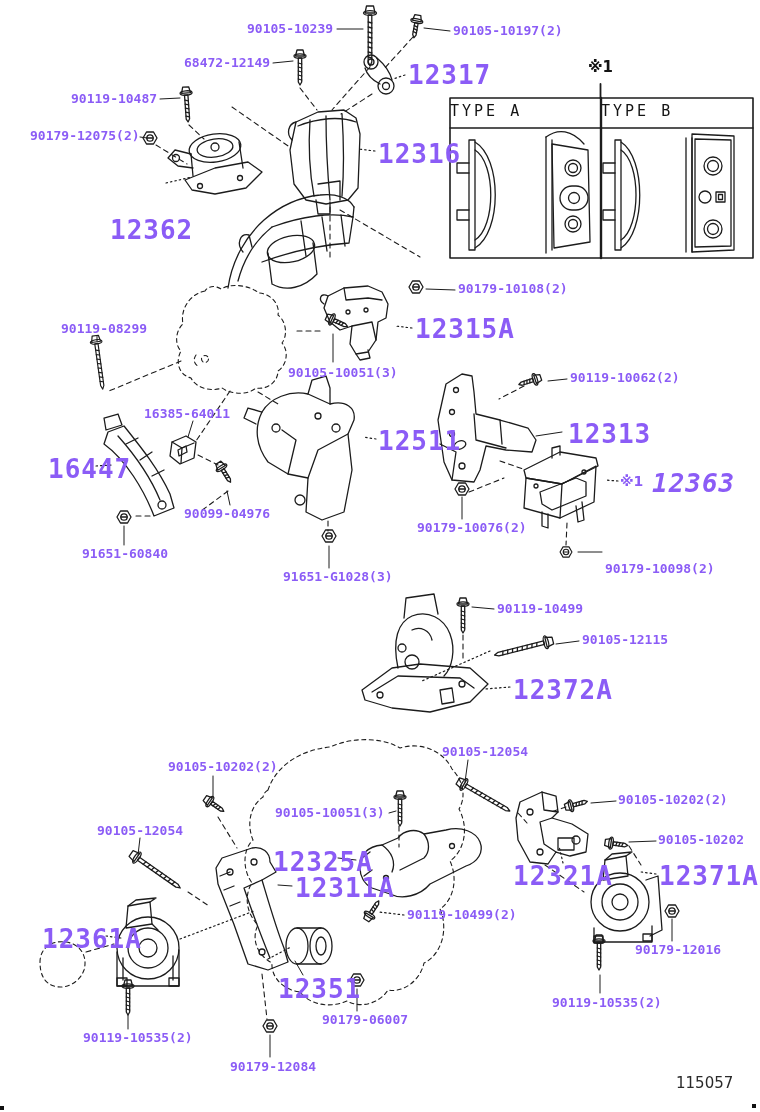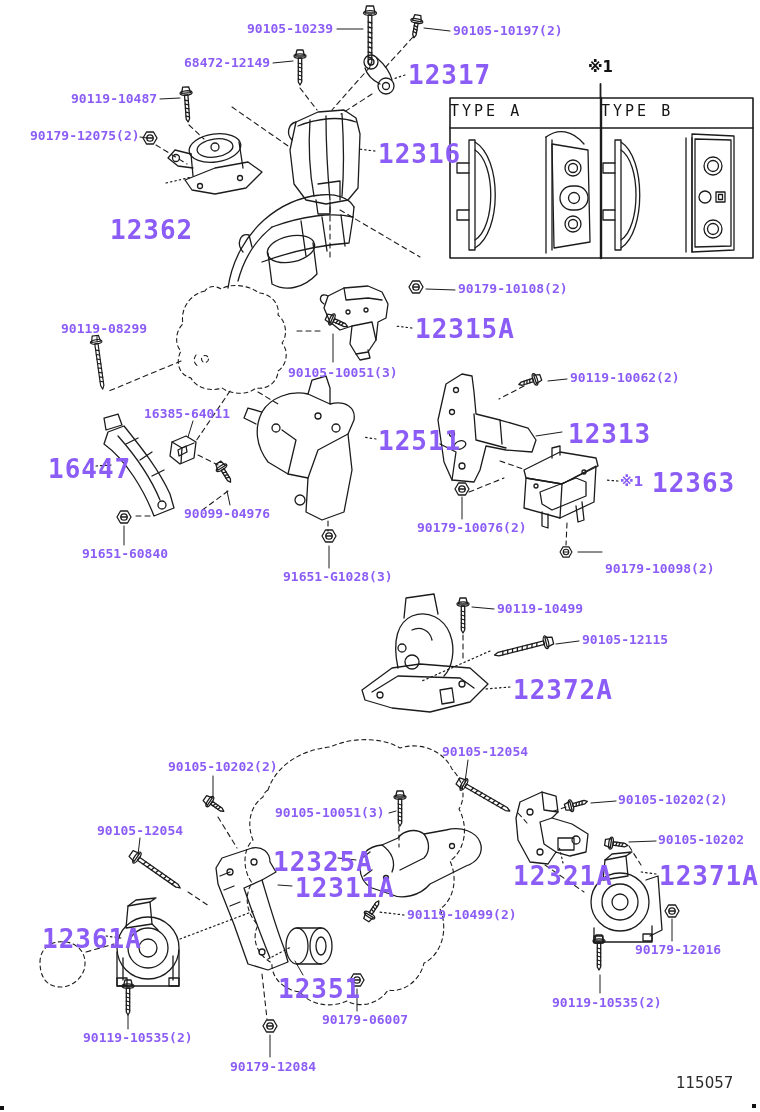--- a/index.html
+++ b/index.html
@@ -379,21 +379,21 @@
       <div class="label pn" style="left: 322px; top: 1013px;">90179-06007</div>
       <div class="label pn" style="left: 230px; top: 1060px;">90179-12084</div>
       <div class="label pid" style="left: 408px; top: 62px;">12317</div>
       <div class="label pid" style="left: 110px; top: 173px; margin-top: 44px;">12362</div>
       <div class="label pid" style="left: 378px; top: 141px;">12316</div>
       <div class="label pid" style="left: 415px; top: 316px;">12315A</div>
       <div class="label pid" style="left: 48px; top: 456px;">16447</div>
       <div class="label pid" style="left: 378px; top: 428px;">12511</div>
       <div class="label pid" style="left: 568px; top: 421px;">12313</div>
       <div class="label marker" style="left: 620px; top: 474px;">※1</div>
-      <div class="label pid" style="left: 652px; top: 470px;">12363</div>
+      <div class="label pid" style="left: 652px; top: 470px; font-style: italic;">12363</div>
       <div class="label pid" style="left: 513px; top: 677px;">12372A</div>
       <div class="label pid" style="left: 273px; top: 849px;">12325A</div>
       <div class="label pid" style="left: 295px; top: 875px;">12311A</div>
       <div class="label pid" style="left: 42px; top: 926px;">12361A</div>
       <div class="label pid" style="left: 278px; top: 976px;">12351</div>
       <div class="label pid" style="left: 513px; top: 863px;">12321A</div>
       <div class="label pid" style="left: 659px; top: 863px;">12371A</div>
     </div>
 </div>
 

